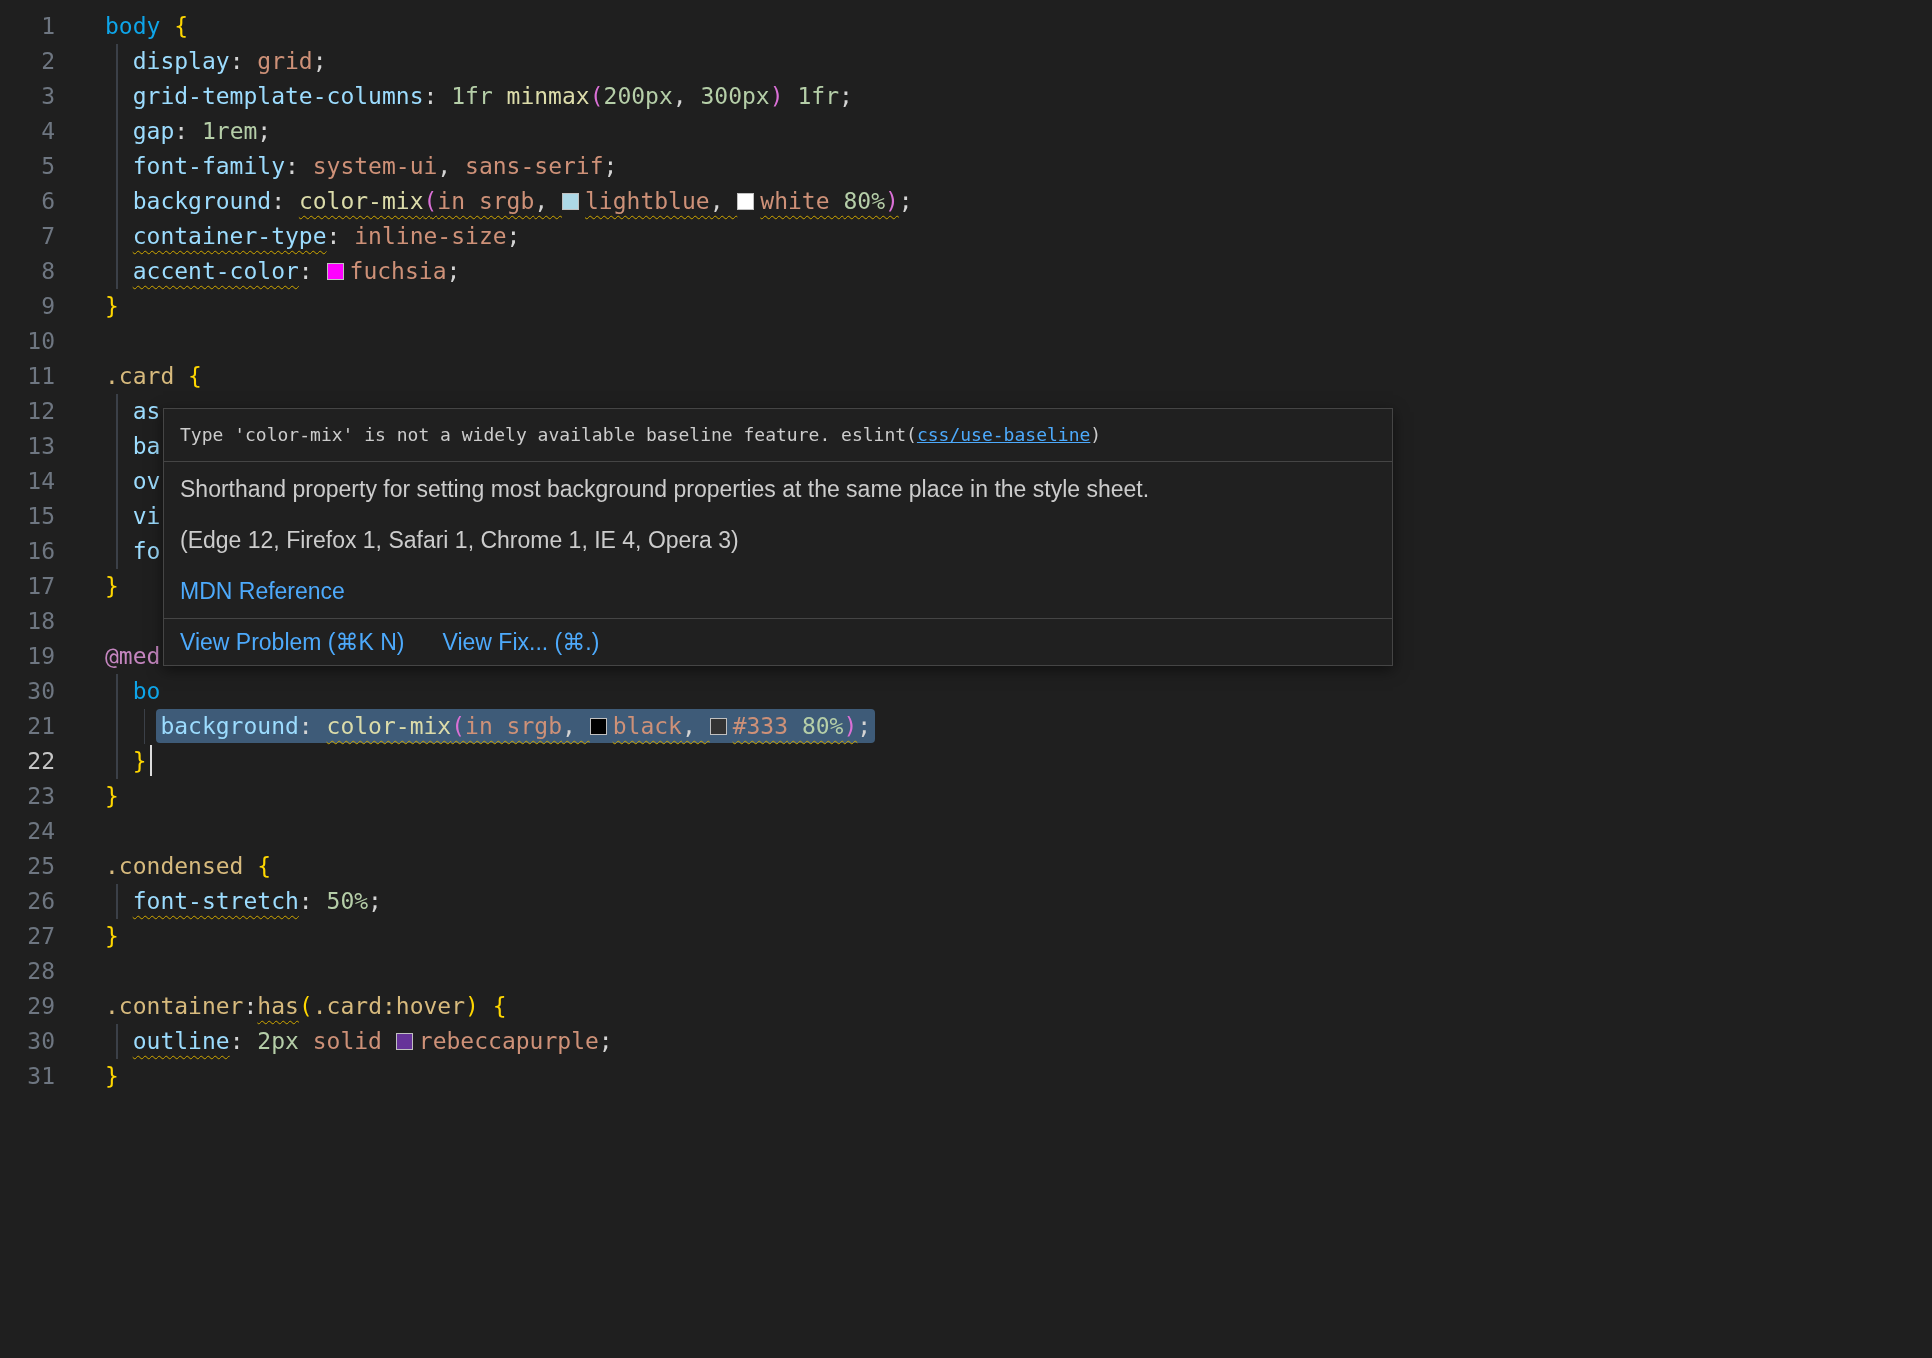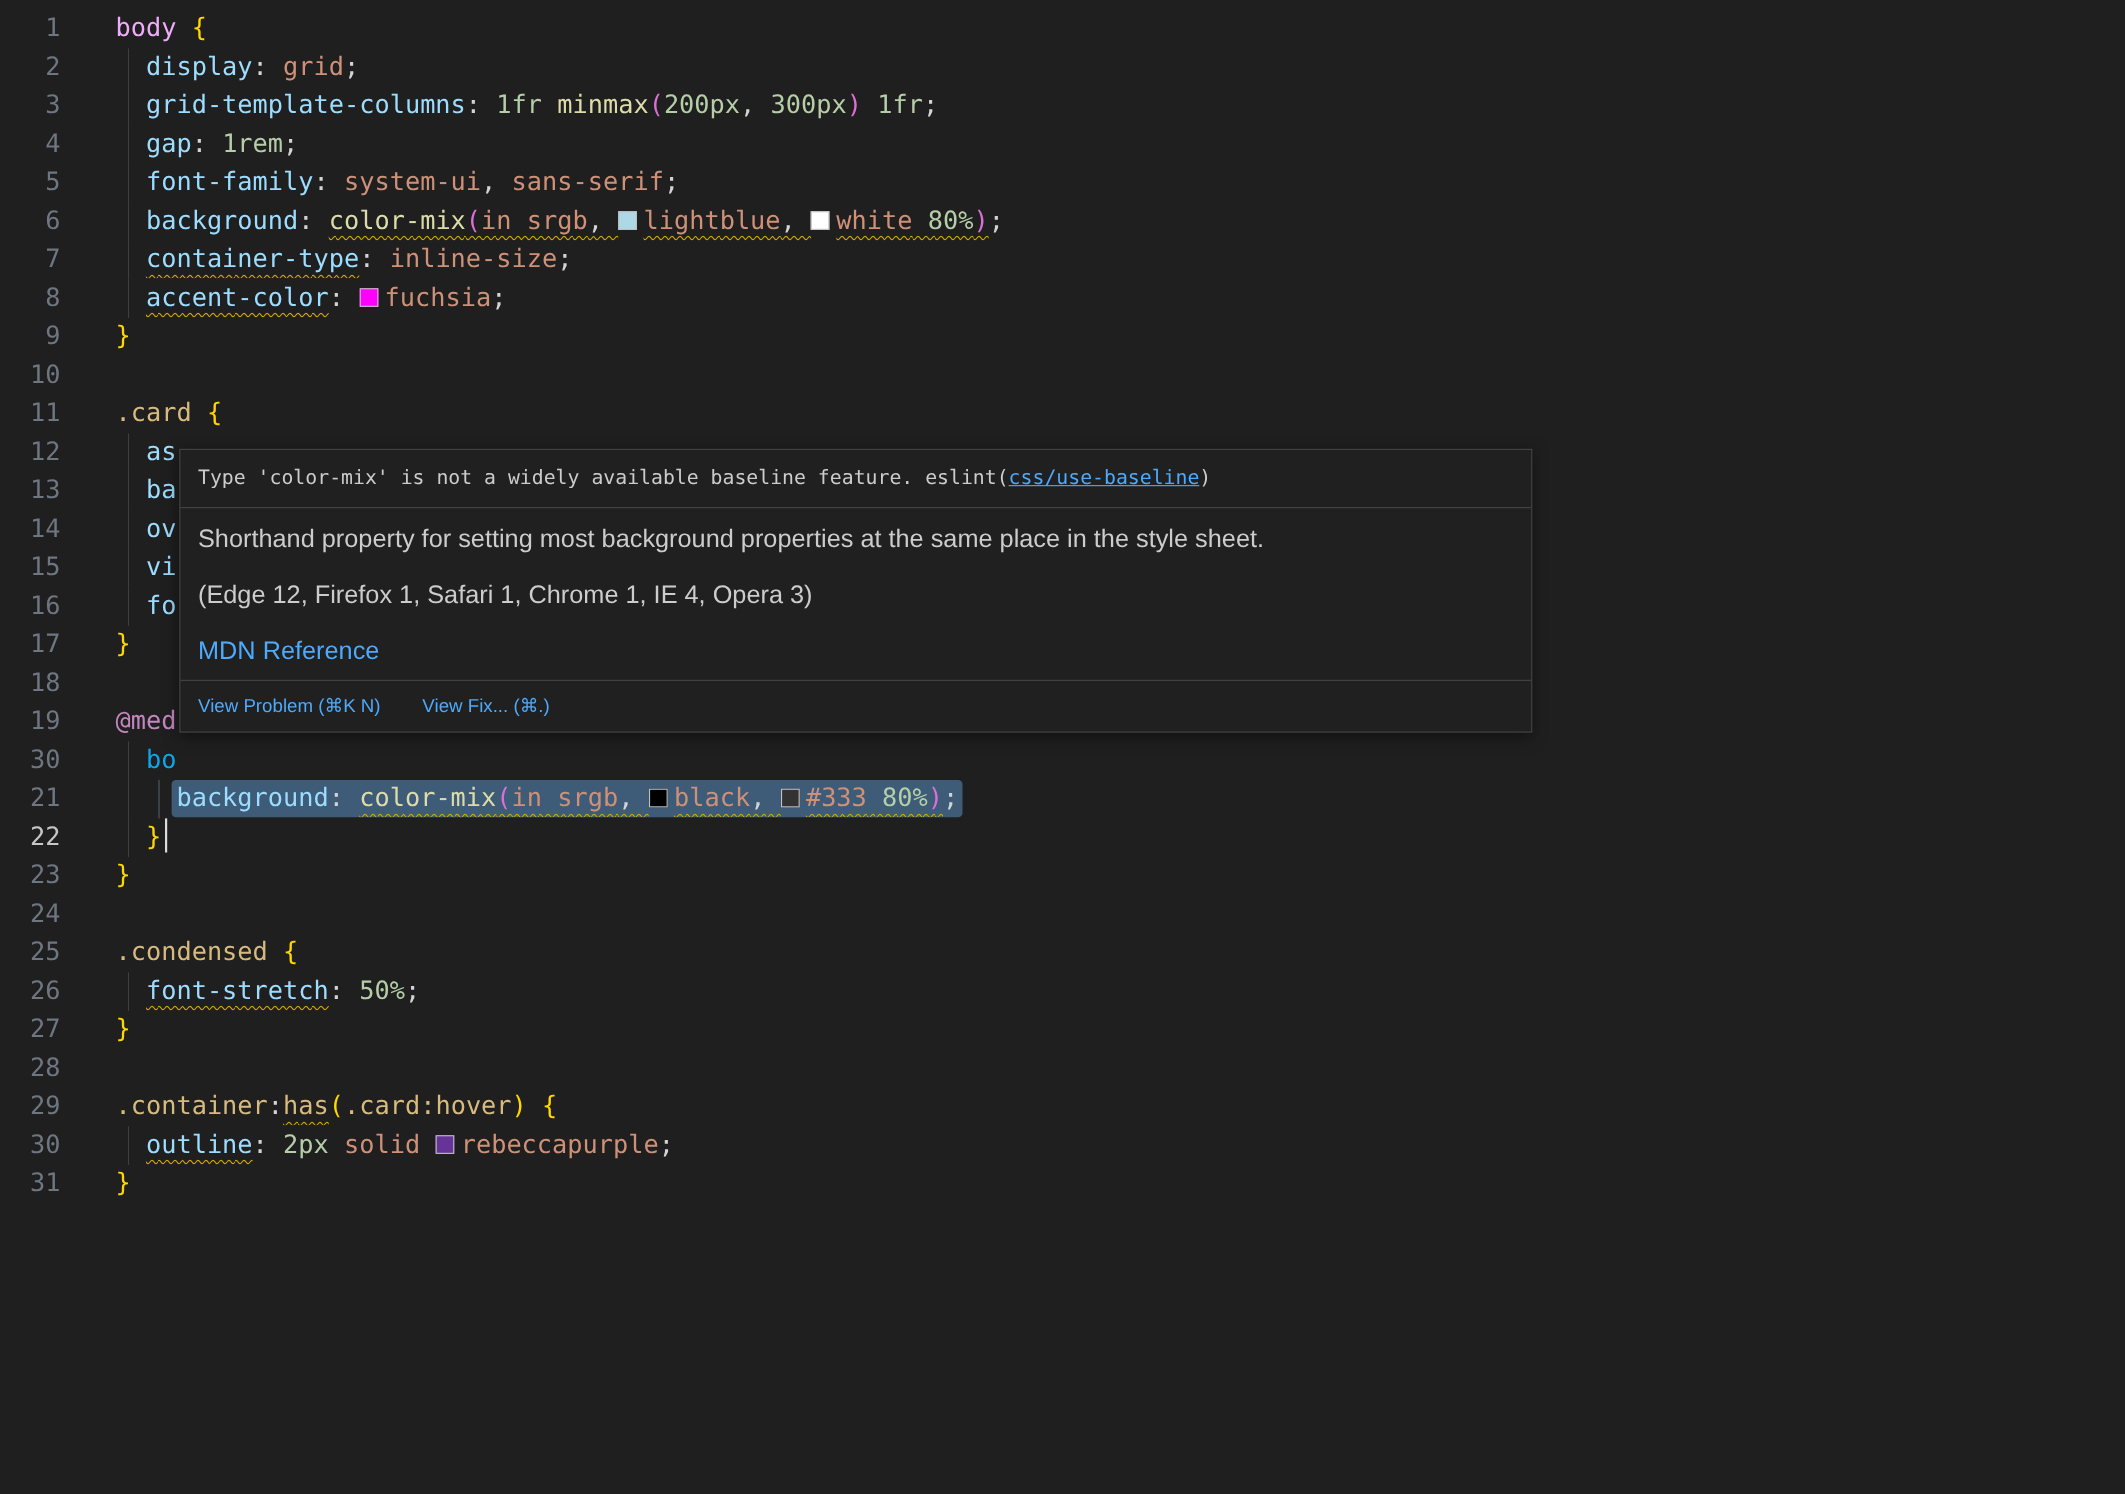--- a/index.html
+++ b/index.html
@@ -105,38 +105,38 @@
   }
   .hover-docs p {
     margin: 0 0 21px 0;
     line-height: 30px;
   }
   .hover-docs p.mdn { margin-bottom: 12px; }
   .hover-actions {
     border-top: 1px solid var(--hover-border, #454545);
     padding: 9px 16px;
     font-family: "Liberation Sans", "DejaVu Sans", sans-serif;
-    font-size: 17px;
+    font-size: 23px;
     line-height: 28px;
     display: flex;
     gap: 38px;
   }
   .link {
     color: var(--link, #4daafc);
     cursor: pointer;
     text-decoration: none;
   }
   .link.underlined { text-decoration: underline; }
 </style>
 </head>
 <body>
 
 <div class="editor">
   <div id="code-lines">
-      <div class="code-line"><div class="line-number">1</div><div class="line-content"><span class="tok" style="color: #f0abfc; text-align: right;">body </span><span class="tok" style="color: rgb(255, 215, 0);">{</span></div></div>
+      <div class="code-line"><div class="line-number">1</div><div class="line-content"><span class="tok" style="color: #0ea5e9; text-align: right;">body </span><span class="tok" style="color: rgb(255, 215, 0);">{</span></div></div>
       <div class="code-line"><div class="line-number">2</div><div class="line-content"><span class="indent-guide"></span><span class="tok" style="color: rgb(156, 220, 254);">display</span><span class="tok" style="color: rgb(212, 212, 212);">: </span><span class="tok" style="color: rgb(206, 145, 120);">grid</span><span class="tok" style="color: rgb(212, 212, 212);">;</span></div></div>
       <div class="code-line"><div class="line-number">3</div><div class="line-content"><span class="indent-guide"></span><span class="tok" style="color: rgb(156, 220, 254);">grid-template-columns</span><span class="tok" style="color: rgb(212, 212, 212);">: </span><span class="tok" style="color: rgb(181, 206, 168);">1fr </span><span class="tok" style="color: rgb(220, 220, 170);">minmax</span><span class="tok" style="color: rgb(218, 112, 214);">(</span><span class="tok" style="color: rgb(181, 206, 168);">200px</span><span class="tok" style="color: rgb(212, 212, 212);">, </span><span class="tok" style="color: rgb(181, 206, 168);">300px</span><span class="tok" style="color: rgb(218, 112, 214);">)</span><span class="tok" style="color: rgb(181, 206, 168);"> 1fr</span><span class="tok" style="color: rgb(212, 212, 212);">;</span></div></div>
       <div class="code-line"><div class="line-number">4</div><div class="line-content"><span class="indent-guide"></span><span class="tok" style="color: rgb(156, 220, 254);">gap</span><span class="tok" style="color: rgb(212, 212, 212);">: </span><span class="tok" style="color: rgb(181, 206, 168);">1rem</span><span class="tok" style="color: rgb(212, 212, 212);">;</span></div></div>
       <div class="code-line"><div class="line-number">5</div><div class="line-content"><span class="indent-guide"></span><span class="tok" style="color: rgb(156, 220, 254);">font-family</span><span class="tok" style="color: rgb(212, 212, 212);">: </span><span class="tok" style="color: rgb(206, 145, 120);">system-ui</span><span class="tok" style="color: rgb(212, 212, 212);">, </span><span class="tok" style="color: rgb(206, 145, 120);">sans-serif</span><span class="tok" style="color: rgb(212, 212, 212);">;</span></div></div>
       <div class="code-line"><div class="line-number">6</div><div class="line-content"><span class="indent-guide"></span><span class="tok" style="color: rgb(156, 220, 254);">background</span><span class="tok" style="color: rgb(212, 212, 212);">: </span><span class="wavy"><span class="tok" style="color: rgb(220, 220, 170);">color-mix</span><span class="tok" style="color: rgb(218, 112, 214);">(</span><span class="tok" style="color: rgb(206, 145, 120);">in srgb</span><span class="tok" style="color: rgb(212, 212, 212);">, </span><span class="swatch" style="background: rgb(173, 216, 230);"></span><span class="tok" style="color: rgb(206, 145, 120);">lightblue</span><span class="tok" style="color: rgb(212, 212, 212);">, </span><span class="swatch" style="background: rgb(255, 255, 255);"></span><span class="tok" style="color: rgb(206, 145, 120);">white</span><span class="tok" style="color: rgb(212, 212, 212);"> </span><span class="tok" style="color: rgb(181, 206, 168);">80%</span><span class="tok" style="color: rgb(218, 112, 214);">)</span></span><span class="tok" style="color: rgb(212, 212, 212);">;</span></div></div>
       <div class="code-line"><div class="line-number">7</div><div class="line-content"><span class="indent-guide"></span><span class="wavy"><span class="tok" style="color: rgb(156, 220, 254);">container-type</span></span><span class="tok" style="color: rgb(212, 212, 212);">: </span><span class="tok" style="color: rgb(206, 145, 120);">inline-size</span><span class="tok" style="color: rgb(212, 212, 212);">;</span></div></div>
       <div class="code-line"><div class="line-number">8</div><div class="line-content"><span class="indent-guide"></span><span class="wavy"><span class="tok" style="color: rgb(156, 220, 254);">accent-color</span></span><span class="tok" style="color: rgb(212, 212, 212);">: </span><span class="swatch" style="background: rgb(255, 0, 255);"></span><span class="tok" style="color: rgb(206, 145, 120);">fuchsia</span><span class="tok" style="color: rgb(212, 212, 212);">;</span></div></div>
       <div class="code-line"><div class="line-number">9</div><div class="line-content"><span class="tok" style="color: rgb(255, 215, 0);">}</span></div></div>
       <div class="code-line"><div class="line-number">10</div><div class="line-content"></div></div>
       <div class="code-line"><div class="line-number">11</div><div class="line-content"><span class="tok" style="color: rgb(215, 186, 125);">.card </span><span class="tok" style="color: rgb(255, 215, 0);">{</span></div></div>

